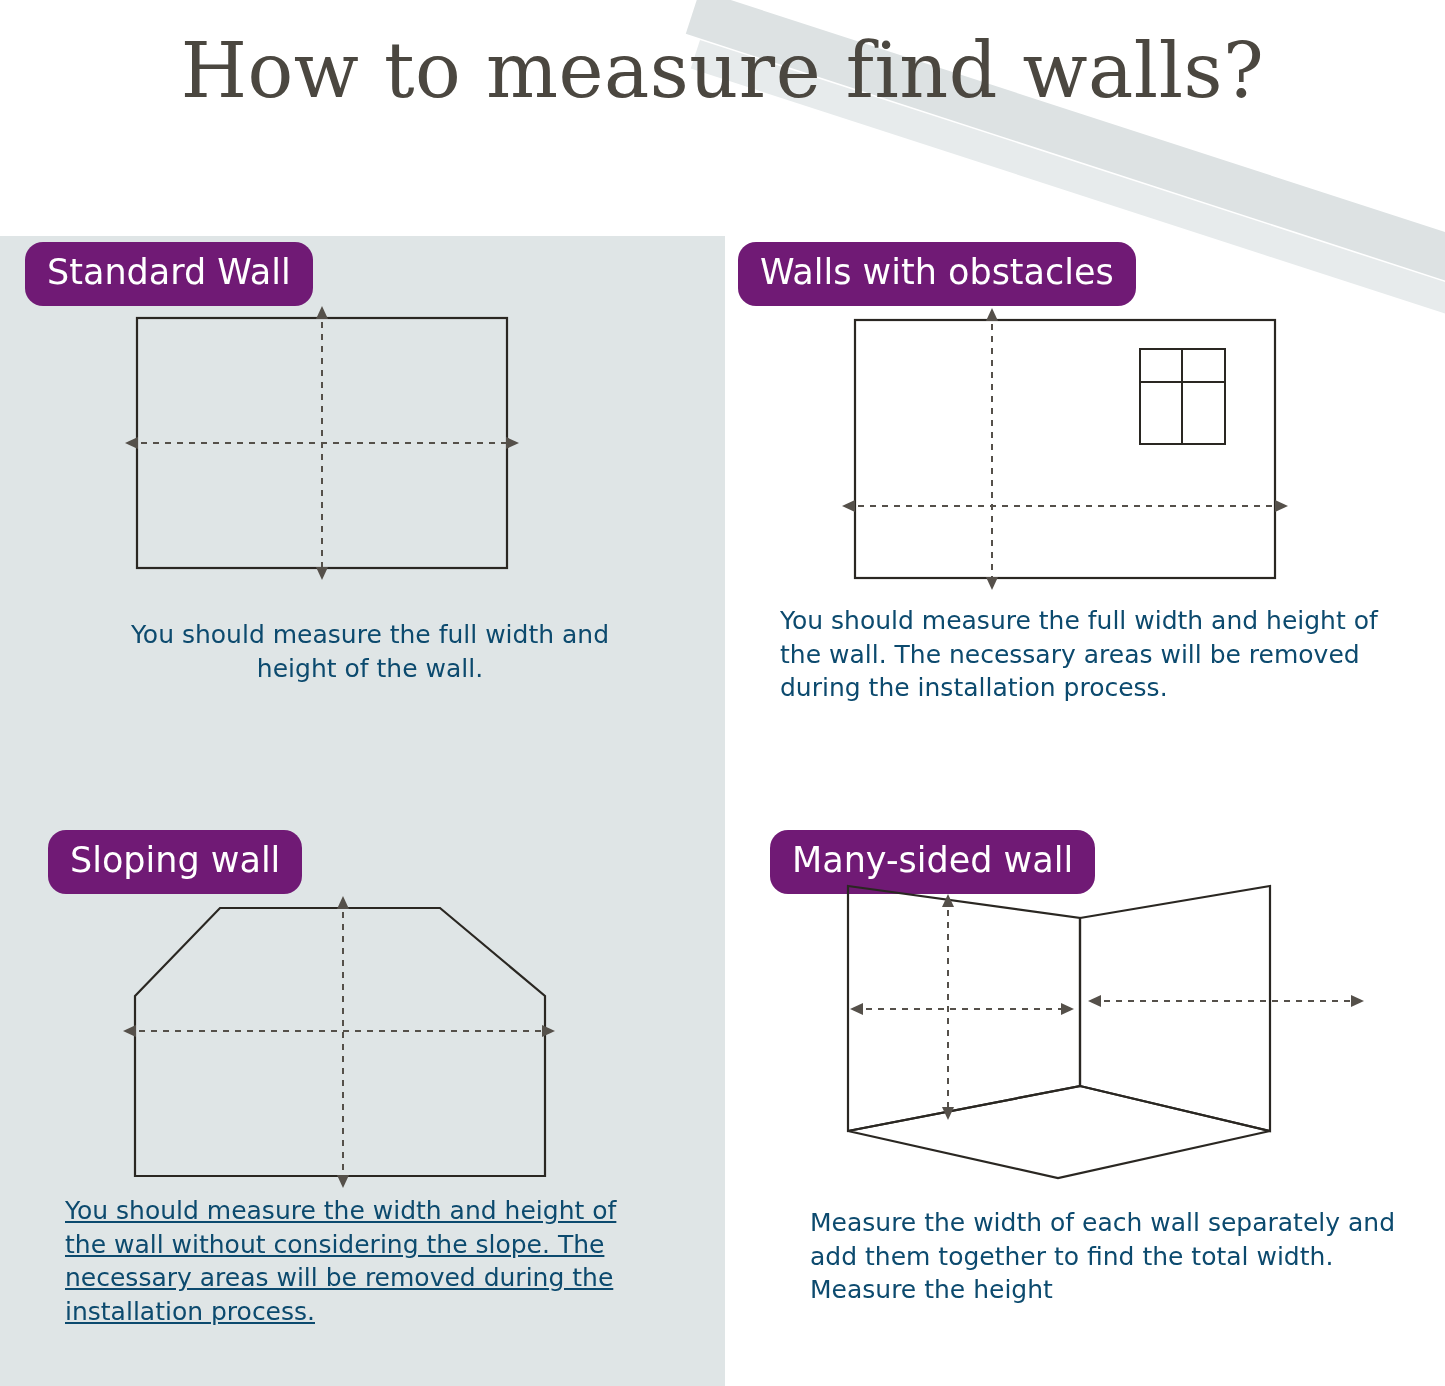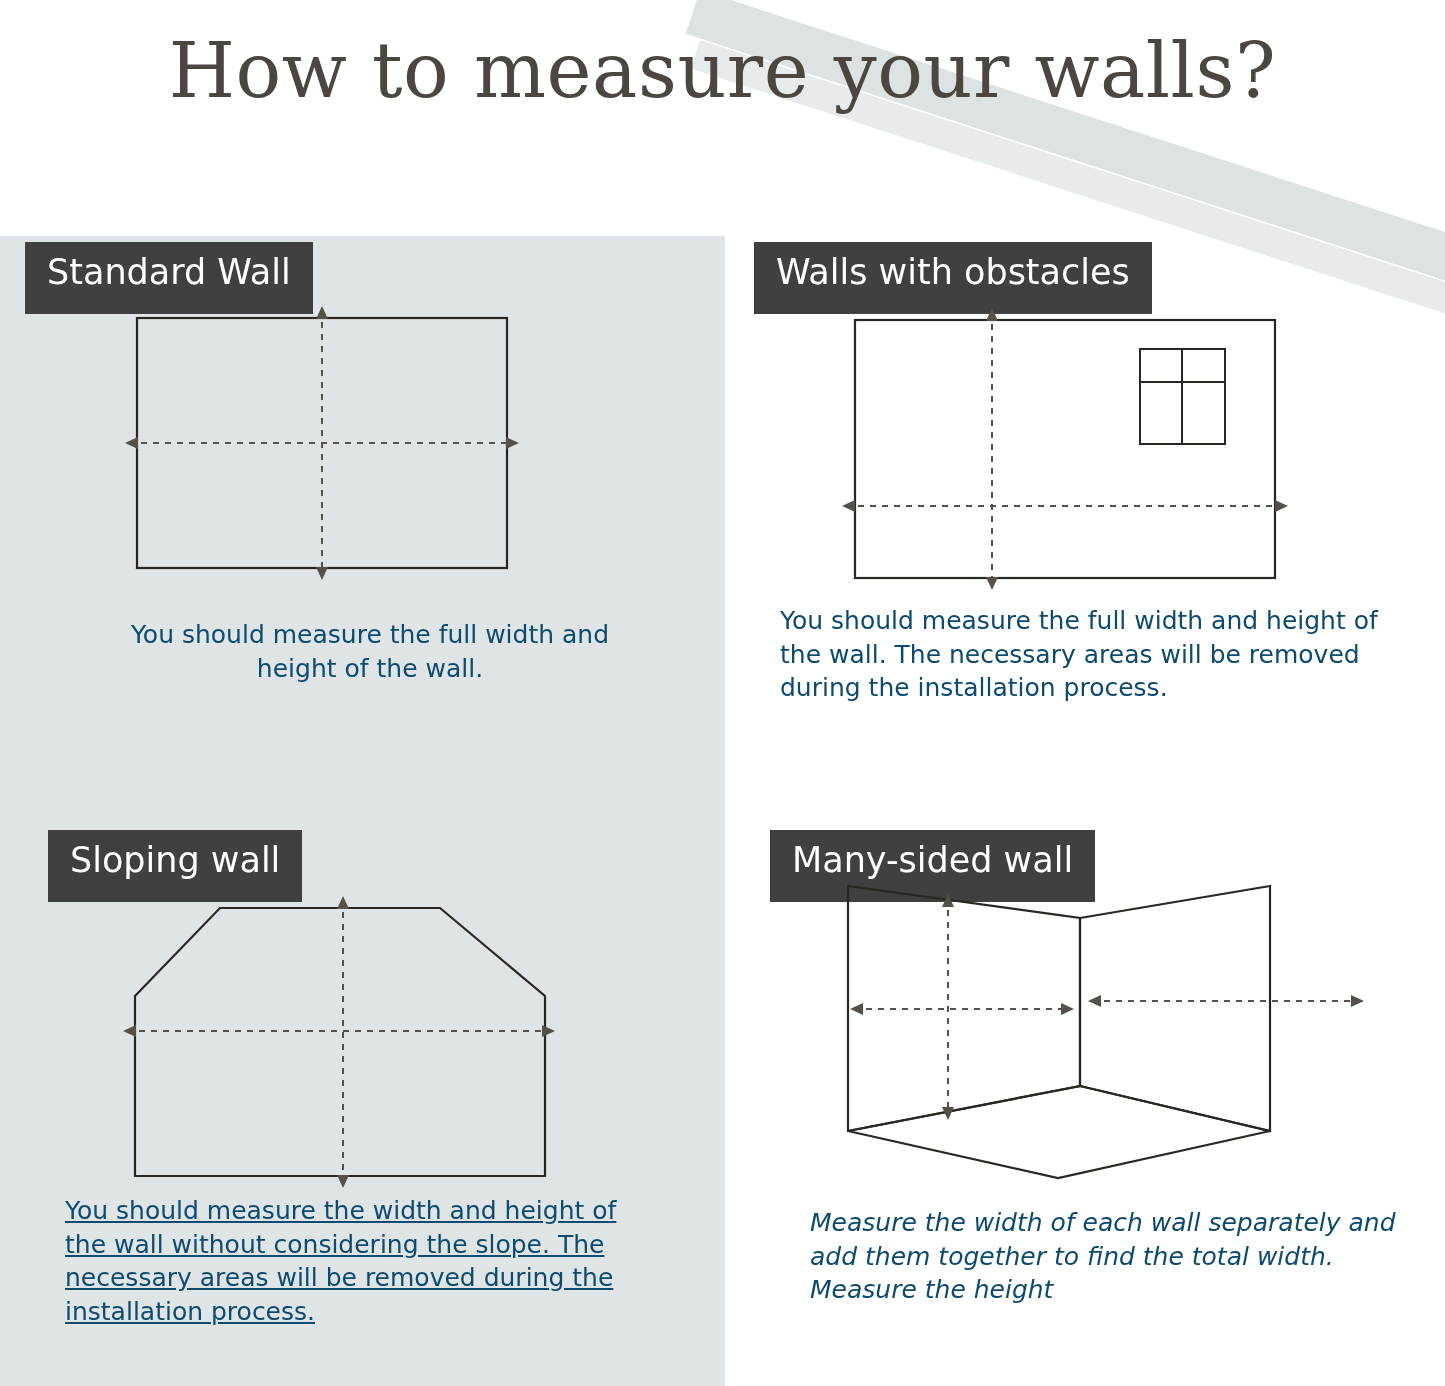--- a/index.html
+++ b/index.html
@@ -61,62 +61,63 @@
   .quadrant {
     position: absolute;
   }
   #q-standard { left: 0;   top: 236px; width: 725px; height: 590px; }
   #q-obstacle { left: 680px; top: 236px; width: 765px; height: 590px; }
   #q-sloping  { left: 0;   top: 828px; width: 803px; height: 558px; }
   #q-manysided{ left: 680px; top: 828px; width: 765px; height: 558px; }
 
   .section-title {
     display: inline-block;
-    background: #404040;
+    background: #701a75;
     color: #ffffff;
     font-size: 35px;
     line-height: 1;
-    padding: 13px 22px 24px 22px;
+    padding: 13px 22px 16px 22px;
     white-space: nowrap;
+    border-radius: 18px;
   }
   .title-row { position: absolute; }
   #q-standard .title-row { left: 25px; top: 6px; }
-  #q-obstacle .title-row { left: 74px; top: 6px; }
+  #q-obstacle .title-row { left: 58px; top: 6px; }
   #q-sloping  .title-row { left: 48px; top: 2px; }
   #q-manysided .title-row { left: 90px; top: 2px; }
 
   .figure { position: absolute; }
   #fig-standard { left: 95px; top: 70px; }
   #fig-obstacle { left: 140px; top: 68px; }
   #fig-sloping  { left: 95px; top: 58px; }
   #fig-manysided{ left: 150px; top: 48px; }
 
   .caption {
     position: absolute;
     font-size: 25px;
     line-height: 1.34;
     color: #0c4a6e;
     font-family: "DejaVu Sans", sans-serif;
   }
   #cap-standard { left: 110px; top: 382px; width: 520px; text-align: center; }
   #cap-obstacle { left: 100px; top: 368px; width: 640px; }
   #cap-sloping  { left: 65px;  top: 366px; width: 600px; text-decoration: underline; }
-  #cap-manysided{ left: 130px; top: 378px; width: 620px; font-style: italic; }
+  #cap-manysided{ left: 130px; top: 378px; width: 620px; }
 
   .caption p { margin: 0; }
 </style>
 </head>
 <body>
 
 <div class="diag-band"></div>
 <div class="diag-band b2"></div>
 
 <div class="left-panel"></div>
 
-<div class="page-title">How to measure your walls?</div>
+<div class="page-title">How to measure find walls?</div>
 
 <div class="quadrant" id="q-standard">
   <div class="title-row">
     <span class="section-title">Standard Wall</span>
   </div>
 
   <div class="figure" id="fig-standard">
     <svg width="480" height="300" viewBox="0 0 480 300">
       <rect x="42" y="12" width="370" height="250" fill="none" stroke="#2a2722" stroke-width="2.2"></rect>
 

